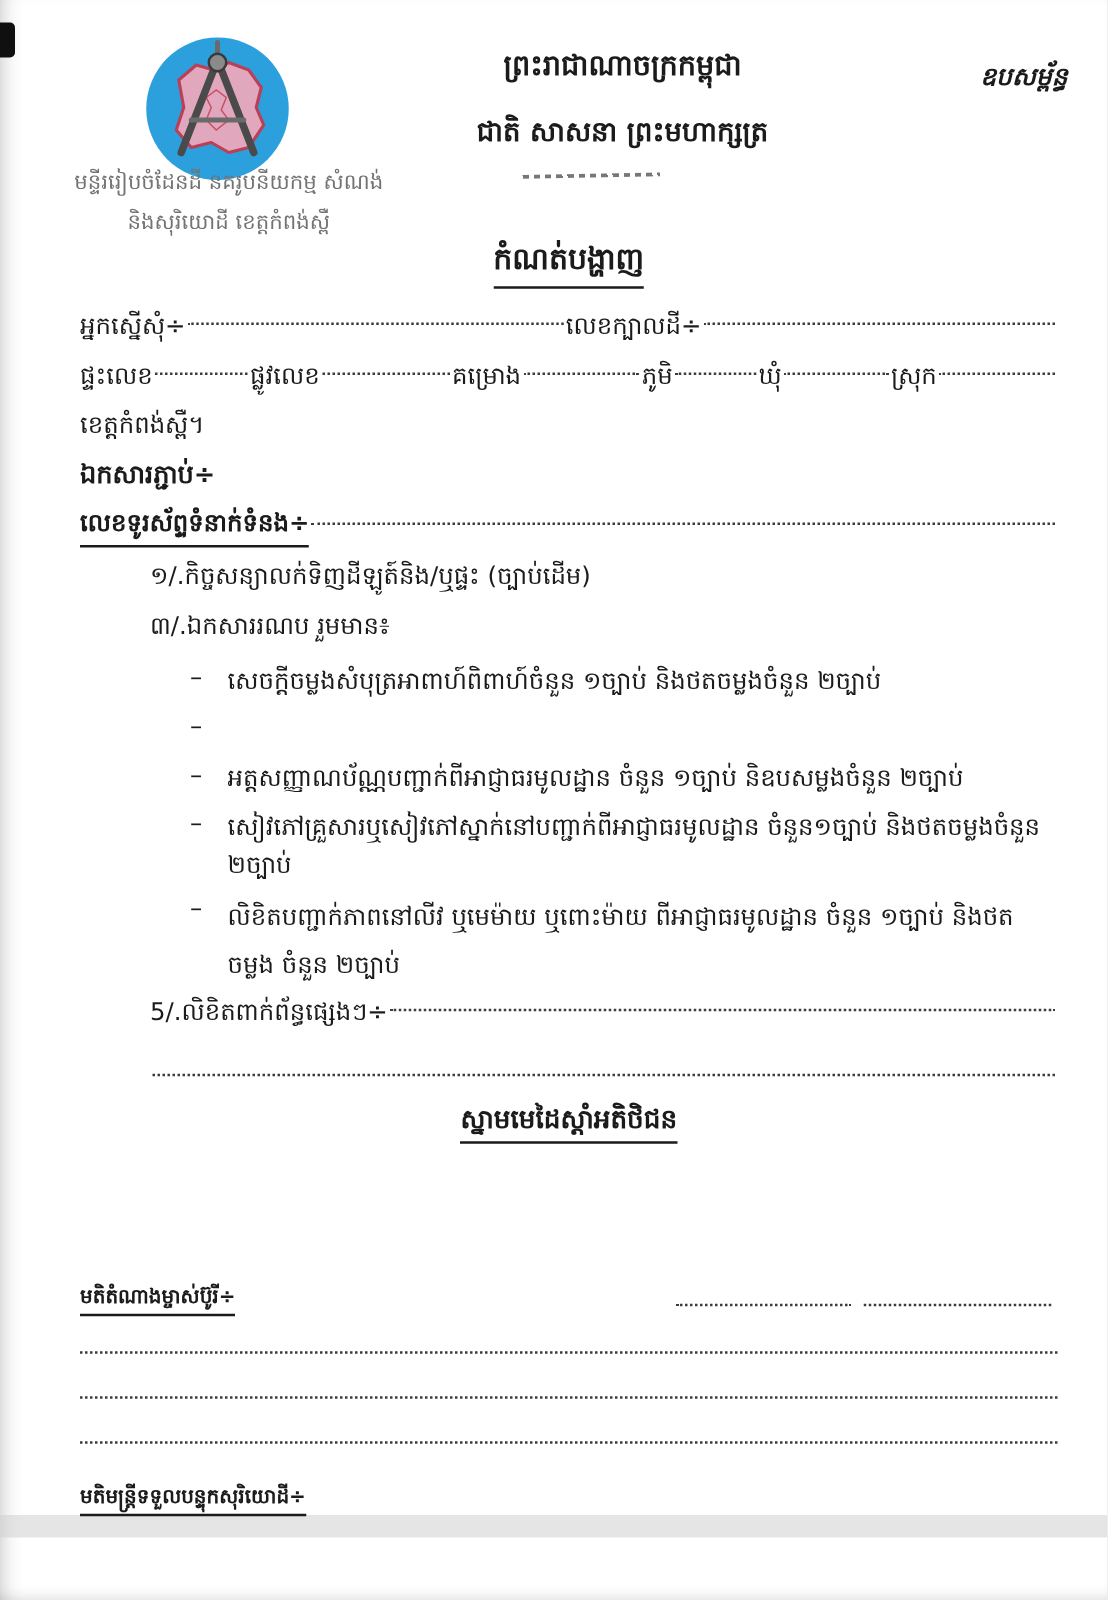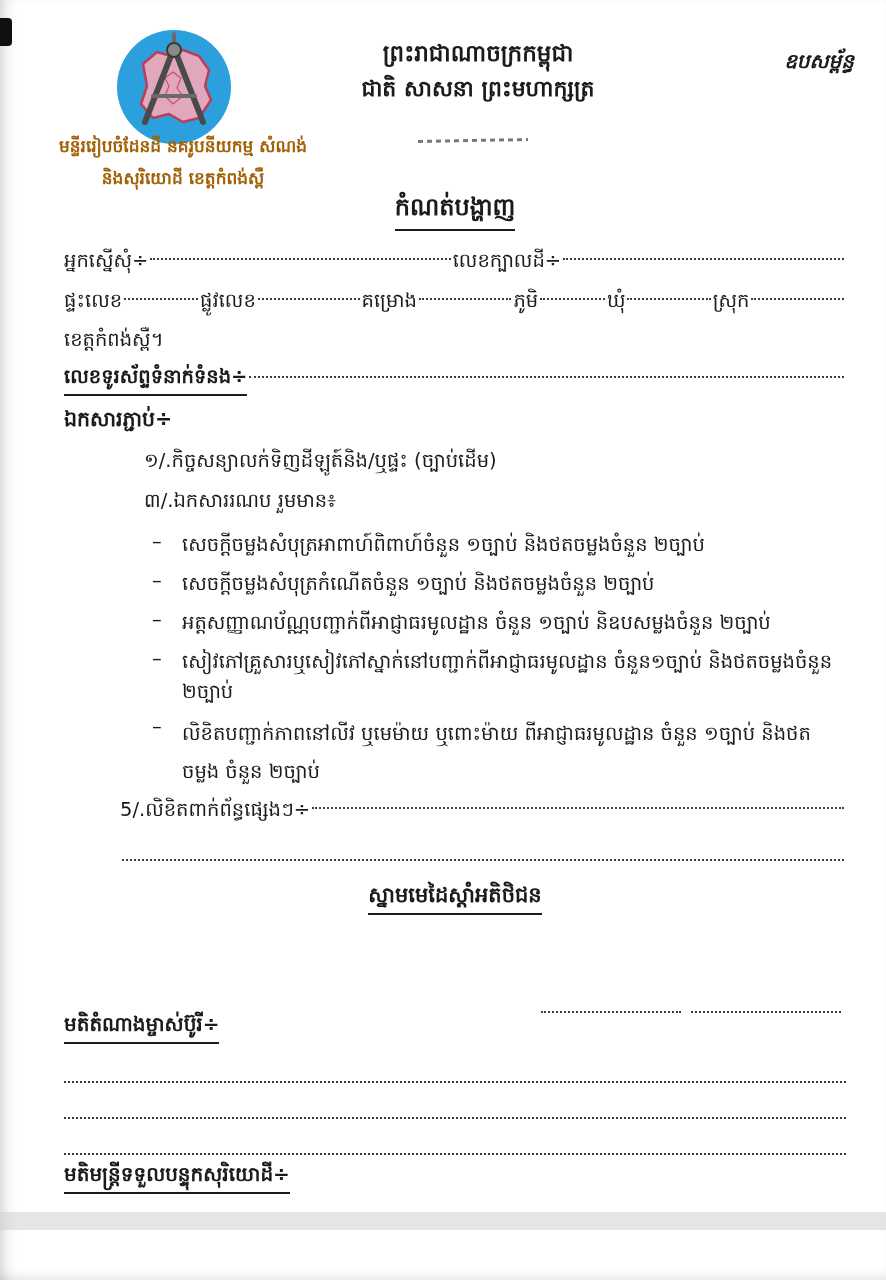--- a/index.html
+++ b/index.html
@@ -12,49 +12,49 @@
     color:#1b1b1b;
     overflow:hidden;
     box-shadow:inset 14px 0 18px -14px rgba(0,0,0,.25), inset 0 -10px 14px -10px rgba(0,0,0,.15);
   }
   
   .corner-mark{position:absolute;left:0;top:18px;width:12px;height:28px;background:#101010;border-radius:0 4px 4px 0;}
   .bottom-band{position:absolute;left:0;right:0;top:1212px;height:18px;background:#d0d0d0;opacity:.55;}
   
   .logo{position:absolute;left:113px;top:26px;width:122px;height:122px;}
   .dept{position:absolute;left:18px;top:130px;width:330px;text-align:center;
-        color:#a16207;font-weight:bold;font-size:17px;line-height:32px;}
-  .kingdom{position:absolute;left:288px;top:38px;width:380px;text-align:center;font-weight:bold;}
+        color:#737373;font-weight:normal;font-size:17px;line-height:32px;}
+  .kingdom{position:absolute;left:308px;top:38px;width:380px;text-align:center;font-weight:bold;}
   .kingdom-line1{font-size:23px;line-height:30px;}
-  .kingdom-line2{font-size:22px;line-height:30px;margin-top:6px;}
+  .kingdom-line2{font-size:22px;line-height:30px;margin-top:24px;}
   .appendix{position:absolute;right:32px;top:48px;font-size:20px;font-weight:bold;font-style:italic;}
   .motto-divider{position:absolute;left:418px;top:139px;width:110px;height:3px;
     background:repeating-linear-gradient(90deg,#555 0 5px,transparent 5px 9px);
     transform:rotate(-1deg);opacity:.8;}
   
   .body{position:absolute;left:64px;top:192px;right:40px;}
   .doc-title{text-align:center;height:50px;font-size:24px;font-weight:bold;}
   .doc-title span{display:inline-block;border-bottom:2.5px solid #1b1b1b;padding-bottom:2px;}
   .row{display:flex;align-items:center;height:40px;font-size:19.5px;}
   .row .lbl{white-space:nowrap;}
   .dots{flex:1 1 auto;border-bottom:2px dotted #3c3c3c;margin:0 2px 6px 2px;min-width:30px;}
   .bold{font-weight:bold;}
   .ul{border-bottom:2.5px solid #1b1b1b;padding-bottom:1px;}
   .prov-row{height:38px;}
   .list{margin-left:56px;}
-  .list .row{height:40px;margin-left:24px;}
+  .list .row{height:40px;}
   .bullets{margin-left:32px;}
   .bullet-row{display:flex;font-size:19.5px;min-height:39px;align-items:flex-start;padding-top:8px;box-sizing:border-box;}
   .bullet-row .dash{flex:0 0 30px;}
   .bullet-row .btxt{flex:1 1 auto;line-height:30px;}
   .cont-dots{height:38px;display:flex;align-items:flex-end;margin-left:56px;}
   .cont-dots .dots{margin-bottom:8px;}
   .thumbprint-row{height:46px;display:flex;justify-content:center;align-items:flex-end;font-size:21px;}
   .spacer{height:96px;}
-  .opinion-row{display:flex;align-items:flex-start;height:42px;font-size:20px;}
+  .opinion-row{display:flex;align-items:flex-end;height:42px;font-size:16px;}
   .opinion-row .gap{flex:1 1 auto;}
   .mini-dots{flex:0 0 140px;border-bottom:2px dotted #3c3c3c;margin:0 5px 8px 5px;}
   .rule-row{height:36px;display:flex;align-items:flex-end;}
   .rule-row .dots{margin:0 0 6px 0;}
 </style>
 </head>
 <body>
 
 <div class="page">
 
@@ -116,45 +116,44 @@
       <span class="lbl">ឃុំ</span>
       <span class="dots" style="flex:0.9"></span>
       <span class="lbl">ស្រុក</span>
       <span class="dots" style="flex:1.0"></span>
     </div>
 
     <div class="row prov-row">
       <span class="lbl">ខេត្តកំពង់ស្ពឺ។</span>
     </div>
 
+    <div class="row" style="height:42px">
+      <span class="lbl bold" style="font-size:20.5px">ឯកសារភ្ជាប់÷</span>
+    </div>
+
     <div class="row">
       <span class="lbl bold ul">លេខទូរស័ព្ទទំនាក់ទំនង÷</span>
       <span class="dots"></span>
     </div>
 
-    <div class="row" style="height:42px">
-      <span class="lbl bold" style="font-size:20.5px">ឯកសារភ្ជាប់÷</span>
-    </div>
-
     <div class="list">
       <div class="row">
         <span class="lbl">១/.កិច្ចសន្យាលក់ទិញដីឡូត៍និង/ឬផ្ទះ (ច្បាប់ដើម)</span>
       </div>
       <div class="row">
         <span class="lbl">៣/.ឯកសាររណប រួមមាន៖</span>
       </div>
 
       <div class="bullets">
         <div class="bullet-row">
           <span class="dash">–</span>
           <span class="btxt">សេចក្តីចម្លងសំបុត្រអាពាហ៍ពិពាហ៍ចំនួន ១ច្បាប់ និងថតចម្លងចំនួន ២ច្បាប់</span>
         </div>
         <div class="bullet-row">
           <span class="dash">–</span>
-          <span class="btxt">សេចក្តីចម្លងសំបុត្រកំណើតចំនួន ១ច្បាប់ និងថតចម្លងចំនួន ២ច្បាប់</span>
         </div>
         <div class="bullet-row">
           <span class="dash">–</span>
           <span class="btxt">អត្តសញ្ញាណប័ណ្ណបញ្ជាក់ពីអាជ្ញាធរមូលដ្ឋាន ចំនួន ១ច្បាប់ និឧបសម្លងចំនួន ២ច្បាប់</span>
         </div>
         <div class="bullet-row">
           <span class="dash">–</span>
           <span class="btxt">សៀវភៅគ្រួសារឬសៀវភៅស្នាក់នៅបញ្ជាក់ពីអាជ្ញាធរមូលដ្ឋាន ចំនួន១ច្បាប់ និងថតចម្លងចំនួន ២ច្បាប់</span>
         </div>
         <div class="bullet-row" style="min-height:78px">

